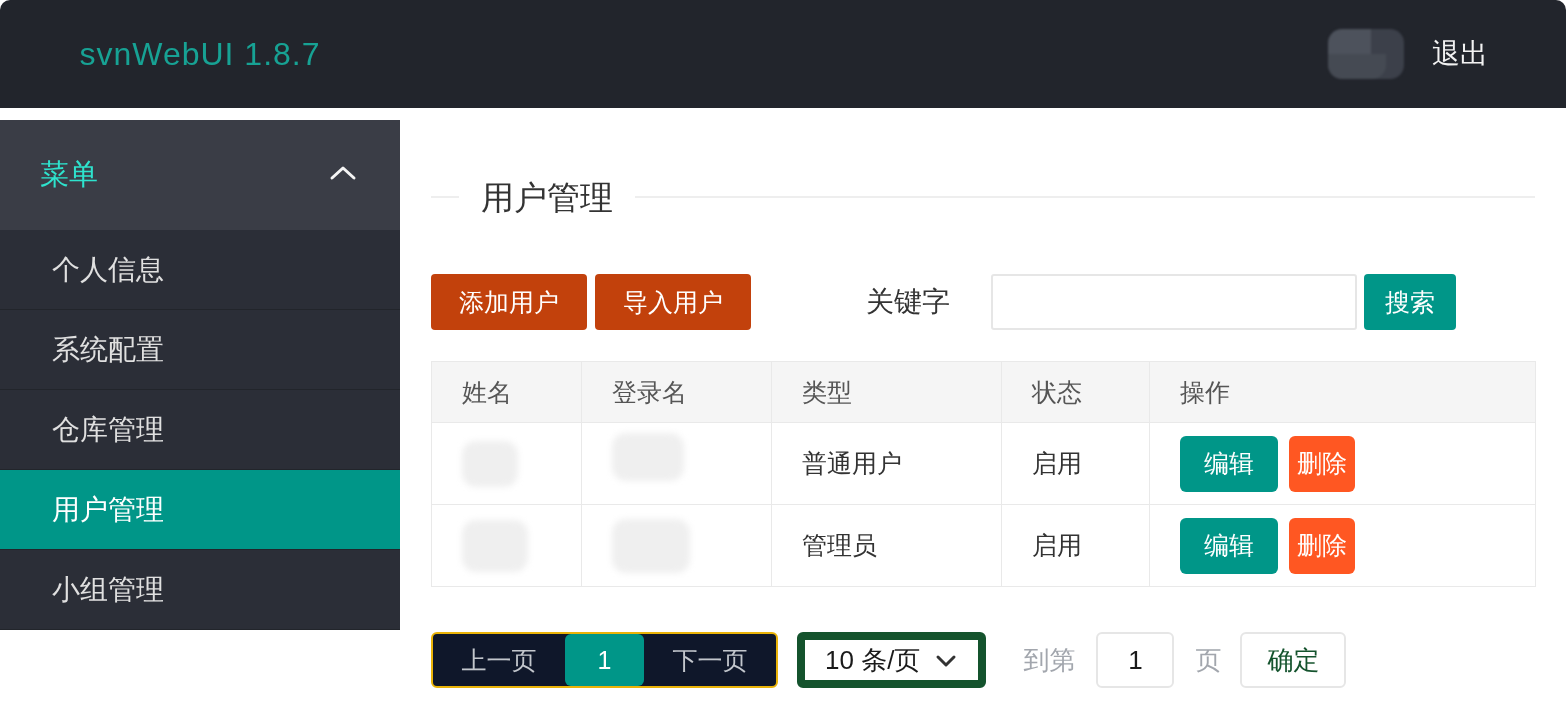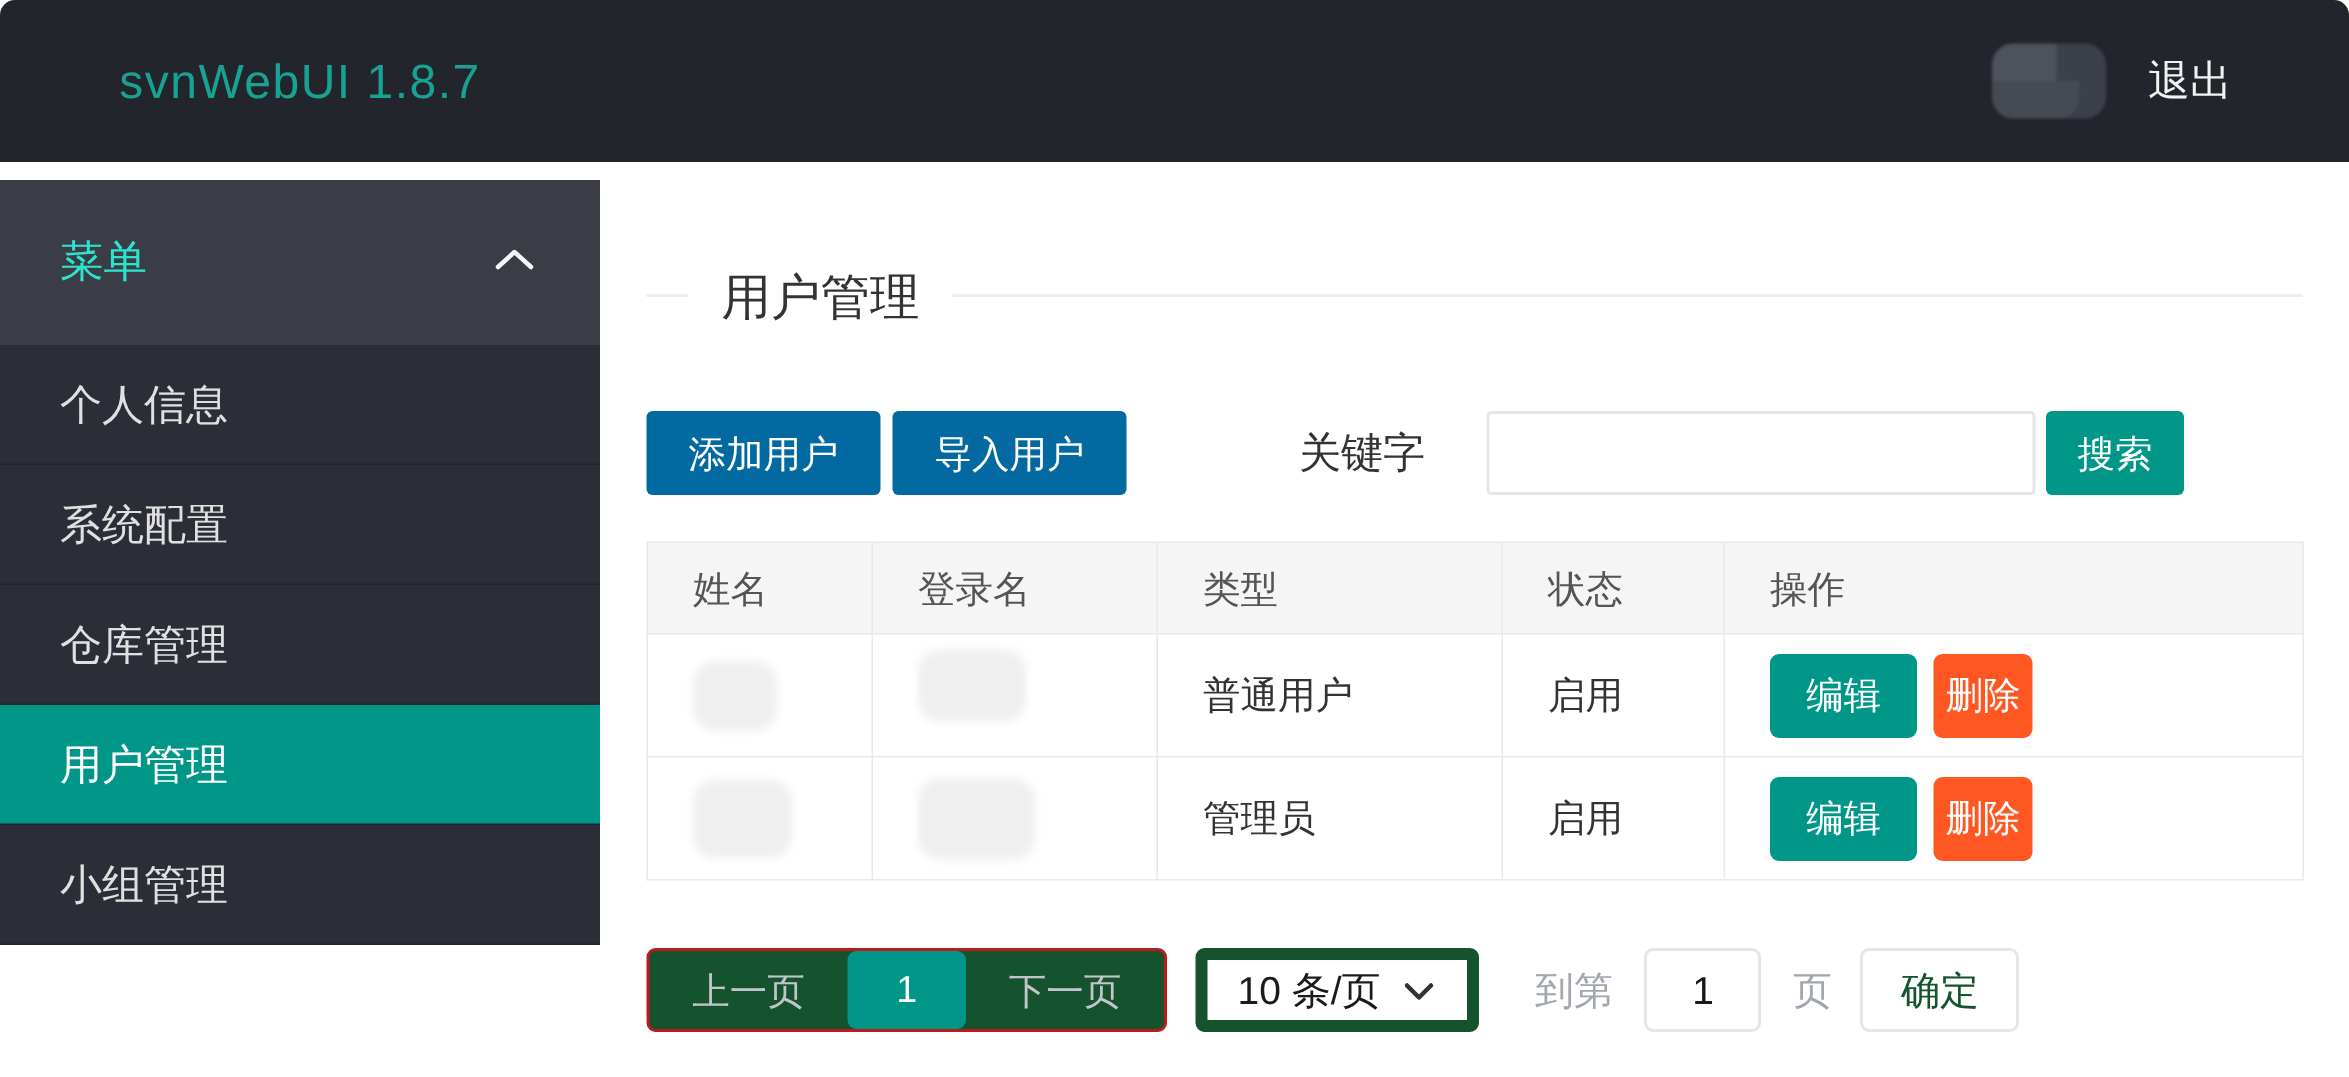--- a/index.html
+++ b/index.html
@@ -38,42 +38,42 @@
     position:absolute; left:0; top:120px; width:400px; height:429px;
     background:#3a3d46;
   }
   .menu-header {
     height:110px; display:flex; align-items:center; justify-content:space-between;
     padding:0 42px 0 40px; cursor:pointer;
   }
   .menu-header .menu-title { color:#2ee3cd; font-size:29px; }
   .menu-items { background:#2b2e37; }
   .menu-item {
-    height:80px; display:flex; align-items:center; padding-left:40px;
+    height:80px; display:flex; align-items:center; padding-left:52px;
     color:#e0e0e0; font-size:28px; border-bottom:1px solid #22252b; cursor:pointer;
   }
   .menu-item.active { background:#009688; color:#ffffff; }
   
   .main {
     position:absolute; left:400px; top:120px; width:1166px; height:598px;
     background:#fff; padding:0 31px;
   }
   .field-title {
     margin-top:76px; border-top:2px solid #eeeeee; position:relative; height:0;
   }
   .field-title .legend {
     position:absolute; left:28px; top:-22px; background:#fff;
     padding:0 22px; font-size:33px; color:#333;
   }
   .toolbar { margin-top:76px; display:flex; align-items:center; }
   .btn {
     border:none; height:56px; border-radius:4px; color:#fff; font-size:25px;
     padding:0 28px; cursor:pointer; font-family:inherit; white-space:nowrap;
   }
-  .btn-blue { background:#0369a1; }
+  .btn-blue { background:#c2410c; }
   .btn-blue + .btn-blue { margin-left:8px; }
   .keyword-label { margin-left:115px; font-size:28px; color:#333; }
   .keyword-input {
     margin-left:41px; width:366px; height:56px; border:2px solid #e6e6e6;
     border-radius:3px; font-size:25px; padding:0 16px; color:#333; outline:none;
   }
   .btn-search { background:#009688; margin-left:7px; width:92px; padding:0; }
   
   table.users {
     margin-top:31px; width:1104px; border-collapse:collapse; table-layout:fixed;
@@ -96,22 +96,22 @@
   .blob.b1 { width:56px; height:46px; }
   .blob.b2 { width:72px; height:48px; margin-top:-14px; }
   .blob.b3 { width:66px; height:52px; }
   .blob.b4 { width:78px; height:54px; }
   .cell-ops { display:flex; align-items:center; gap:11px; }
   .btn-edit { background:#009688; border-radius:6px; padding:0 24px; }
   .btn-del  { background:#FF5722; border-radius:6px; padding:0 8px; }
   
   .pager { margin-top:45px; display:flex; align-items:center; }
   .page-group {
-    display:flex; align-items:stretch; border:2px solid #b91c1c;
-    border-radius:6px; height:56px; overflow:hidden; background:#14532d;
+    display:flex; align-items:stretch; border:2px solid #eab308;
+    border-radius:6px; height:56px; overflow:hidden; background:#0f172a;
   }
   .page-btn {
     min-width:132px; display:flex; align-items:center; justify-content:center;
     color:#c2c6cc; font-size:25px; cursor:default; padding:0 10px;
   }
   .page-current {
     min-width:79px; background:#009688; color:#fff; font-size:25px;
     display:flex; align-items:center; justify-content:center; border-radius:6px;
   }
   .page-size {

